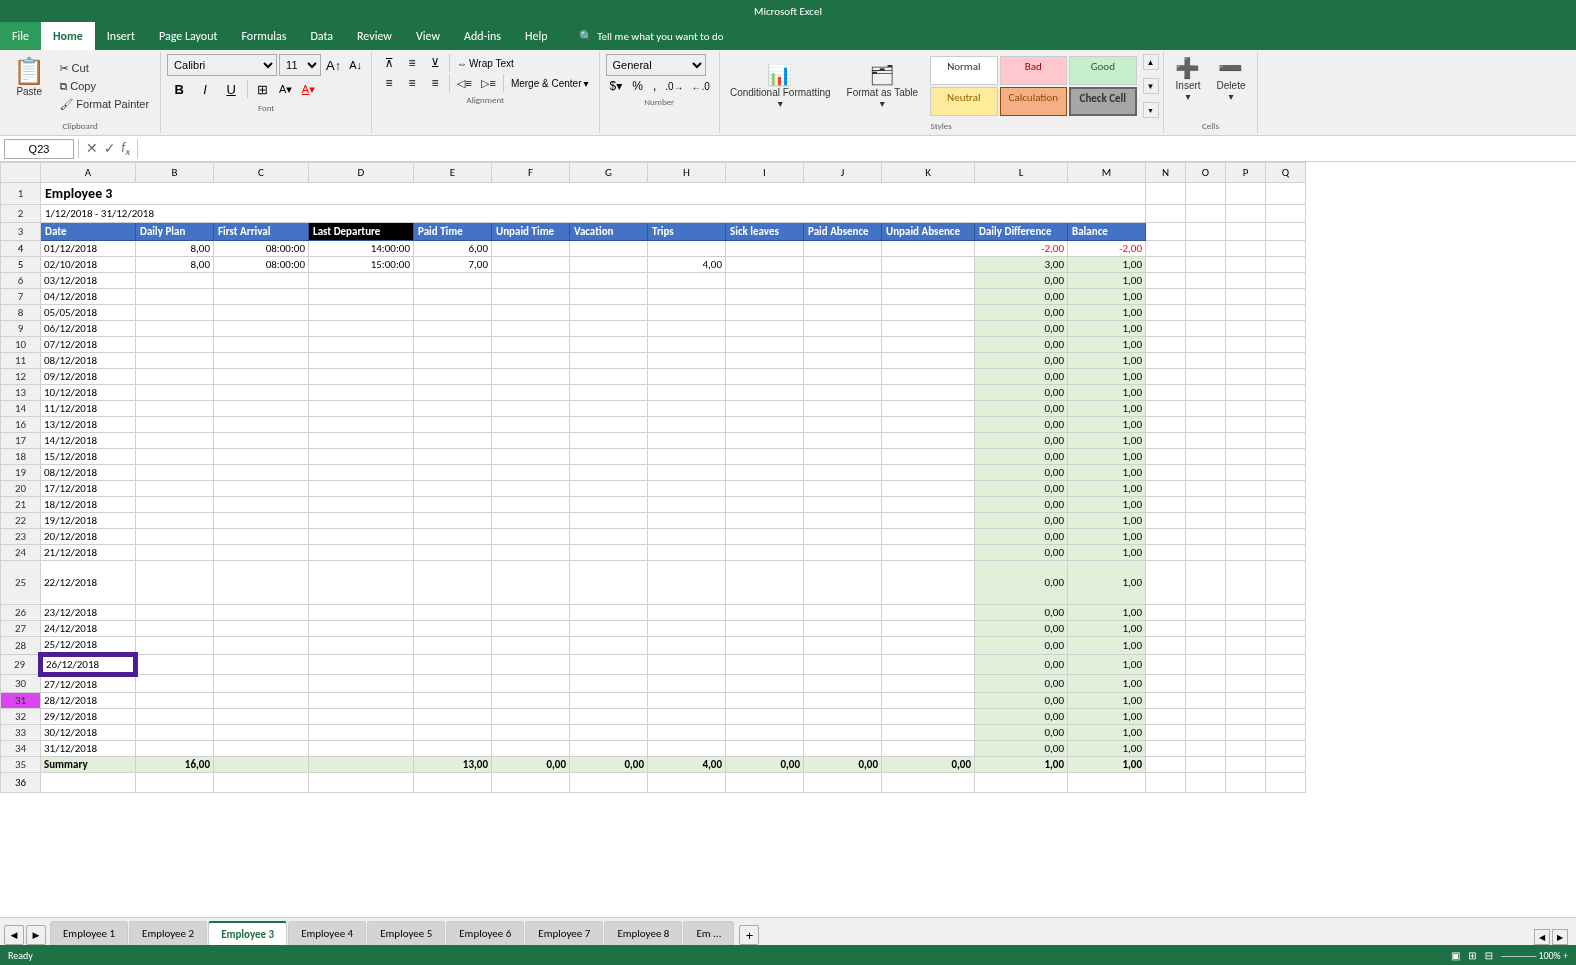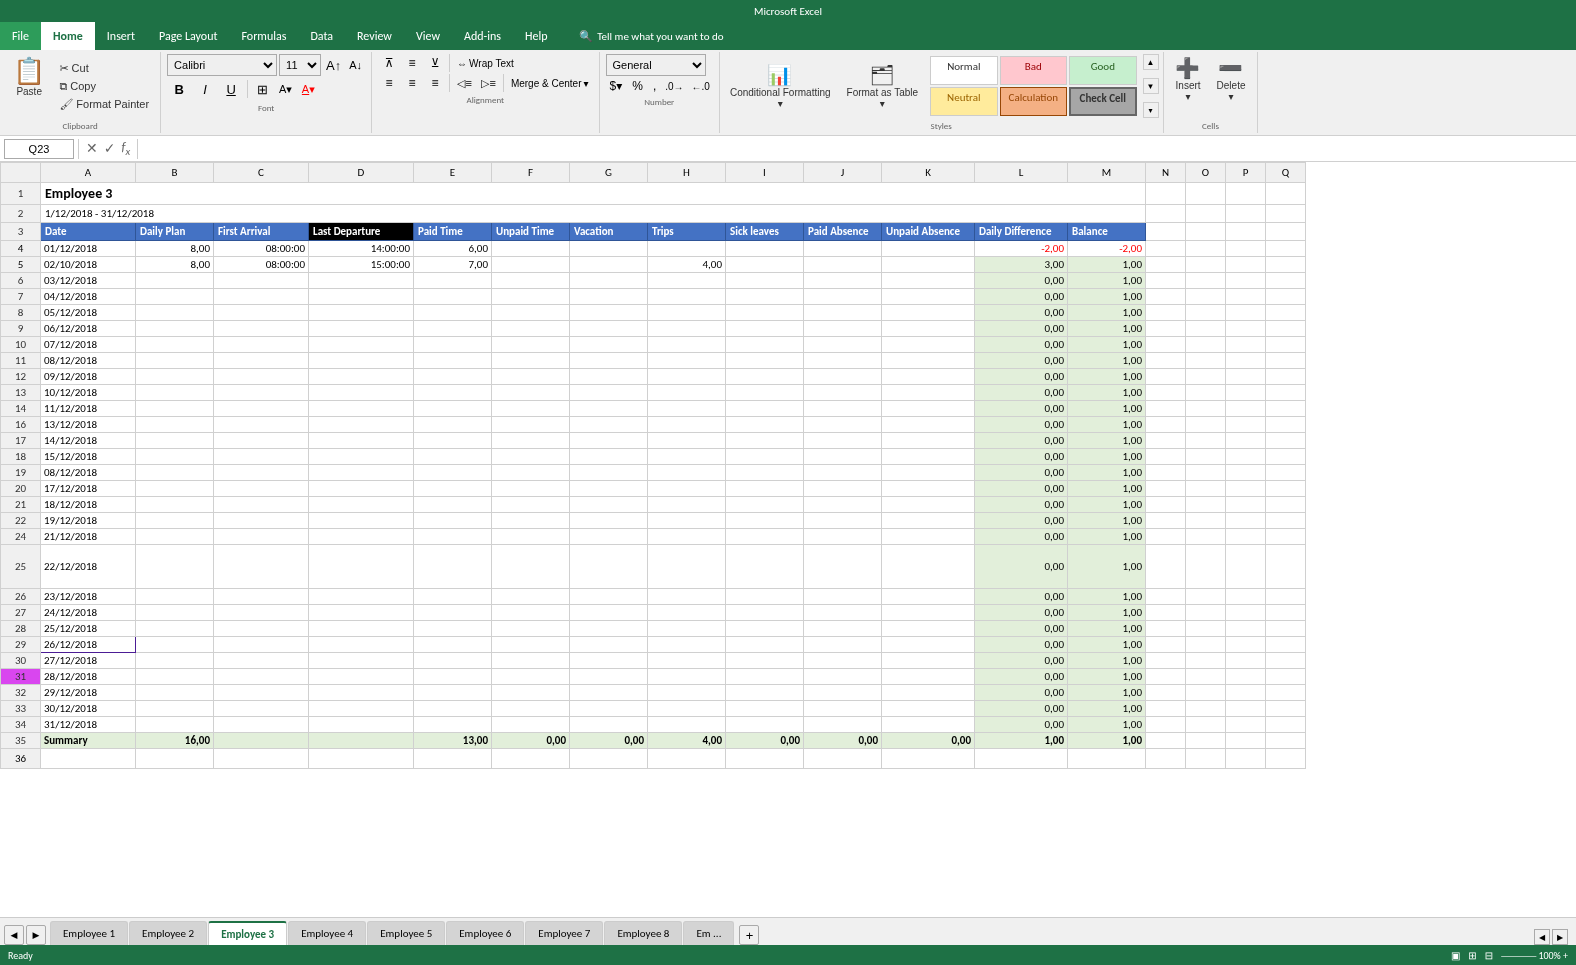--- a/index.html
+++ b/index.html
@@ -390,21 +390,21 @@
     <td style="border:1px solid #d0d0d0; padding:1px 3px;"></td>
     <td style="border:1px solid #d0d0d0; padding:1px 3px; background:#e2efda; text-align:right; font-size:11px;">0,00</td>
     <td style="border:1px solid #d0d0d0; padding:1px 3px; background:#e2efda; text-align:right; font-size:11px;">1,00</td>
     <td style="border:1px solid #d0d0d0;"></td>
     <td style="border:1px solid #d0d0d0;"></td>
     <td style="border:1px solid #d0d0d0;"></td>
     <td style="border:1px solid #d0d0d0;"></td>
   </tr>
           <tr>
     <td style="background:#f0f0f0; border:1px solid #d0d0d0; text-align:center; color:#333; font-weight:normal; font-size:11px;">8</td>
-    <td style="border:1px solid #d0d0d0; padding:1px 3px; font-size:11px;">05/12/2018</td>
+    <td style="border:1px solid #d0d0d0; padding:1px 3px; font-size:11px;">05/05/2018</td>
     <td style="border:1px solid #d0d0d0; padding:1px 3px;"></td>
     <td style="border:1px solid #d0d0d0; padding:1px 3px;"></td>
     <td style="border:1px solid #d0d0d0; padding:1px 3px;"></td>
     <td style="border:1px solid #d0d0d0; padding:1px 3px;"></td>
     <td style="border:1px solid #d0d0d0; padding:1px 3px;"></td>
     <td style="border:1px solid #d0d0d0; padding:1px 3px;"></td>
     <td style="border:1px solid #d0d0d0; padding:1px 3px;"></td>
     <td style="border:1px solid #d0d0d0; padding:1px 3px;"></td>
     <td style="border:1px solid #d0d0d0; padding:1px 3px;"></td>
     <td style="border:1px solid #d0d0d0; padding:1px 3px;"></td>
@@ -669,20 +669,40 @@
     <td style="border:1px solid #d0d0d0; padding:1px 3px;"></td>
     <td style="border:1px solid #d0d0d0; padding:1px 3px;"></td>
     <td style="border:1px solid #d0d0d0; padding:1px 3px; background:#e2efda; text-align:right; font-size:11px;">0,00</td>
     <td style="border:1px solid #d0d0d0; padding:1px 3px; background:#e2efda; text-align:right; font-size:11px;">1,00</td>
     <td style="border:1px solid #d0d0d0;"></td>
     <td style="border:1px solid #d0d0d0;"></td>
     <td style="border:1px solid #d0d0d0;"></td>
     <td style="border:1px solid #d0d0d0;"></td>
   </tr>
           <tr>
+    <td style="background:#f0f0f0; border:1px solid #d0d0d0; text-align:center; color:#333; font-weight:normal; font-size:11px;">23</td>
+    <td style="border:1px solid #d0d0d0; padding:1px 3px; font-size:11px;">20/12/2018</td>
+    <td style="border:1px solid #d0d0d0; padding:1px 3px;"></td>
+    <td style="border:1px solid #d0d0d0; padding:1px 3px;"></td>
+    <td style="border:1px solid #d0d0d0; padding:1px 3px;"></td>
+    <td style="border:1px solid #d0d0d0; padding:1px 3px;"></td>
+    <td style="border:1px solid #d0d0d0; padding:1px 3px;"></td>
+    <td style="border:1px solid #d0d0d0; padding:1px 3px;"></td>
+    <td style="border:1px solid #d0d0d0; padding:1px 3px;"></td>
+    <td style="border:1px solid #d0d0d0; padding:1px 3px;"></td>
+    <td style="border:1px solid #d0d0d0; padding:1px 3px;"></td>
+    <td style="border:1px solid #d0d0d0; padding:1px 3px;"></td>
+    <td style="border:1px solid #d0d0d0; padding:1px 3px; background:#e2efda; text-align:right; font-size:11px;">0,00</td>
+    <td style="border:1px solid #d0d0d0; padding:1px 3px; background:#e2efda; text-align:right; font-size:11px;">1,00</td>
+    <td style="border:1px solid #d0d0d0;"></td>
+    <td style="border:1px solid #d0d0d0;"></td>
+    <td style="border:1px solid #d0d0d0;"></td>
+    <td style="border:1px solid #d0d0d0;"></td>
+  </tr>
+          <tr>
     <td style="background:#f0f0f0; border:1px solid #d0d0d0; text-align:center; color:#333; font-weight:normal; font-size:11px;">24</td>
     <td style="border:1px solid #d0d0d0; padding:1px 3px; font-size:11px;">21/12/2018</td>
     <td style="border:1px solid #d0d0d0; padding:1px 3px;"></td>
     <td style="border:1px solid #d0d0d0; padding:1px 3px;"></td>
     <td style="border:1px solid #d0d0d0; padding:1px 3px;"></td>
     <td style="border:1px solid #d0d0d0; padding:1px 3px;"></td>
     <td style="border:1px solid #d0d0d0; padding:1px 3px;"></td>
     <td style="border:1px solid #d0d0d0; padding:1px 3px;"></td>
     <td style="border:1px solid #d0d0d0; padding:1px 3px;"></td>
     <td style="border:1px solid #d0d0d0; padding:1px 3px;"></td>
@@ -770,21 +790,21 @@
     <td style="border:1px solid #d0d0d0; padding:1px 3px;"></td>
     <td style="border:1px solid #d0d0d0; padding:1px 3px; background:#e2efda; text-align:right; font-size:11px;">0,00</td>
     <td style="border:1px solid #d0d0d0; padding:1px 3px; background:#e2efda; text-align:right; font-size:11px;">1,00</td>
     <td style="border:1px solid #d0d0d0;"></td>
     <td style="border:1px solid #d0d0d0;"></td>
     <td style="border:1px solid #d0d0d0;"></td>
     <td style="border:1px solid #d0d0d0;"></td>
   </tr>
           <tr>
     <td style="background:#f0f0f0; border:1px solid #d0d0d0; text-align:center; color:#333; font-weight:normal; font-size:11px;">29</td>
-    <td style="border:1px solid #4c1d95; padding:1px 3px; font-size:11px;">26/12/2018</td>
+    <td style="border:5px solid #4c1d95; padding:1px 3px; font-size:11px;">26/12/2018</td>
     <td style="border:1px solid #d0d0d0; padding:1px 3px;"></td>
     <td style="border:1px solid #d0d0d0; padding:1px 3px;"></td>
     <td style="border:1px solid #d0d0d0; padding:1px 3px;"></td>
     <td style="border:1px solid #d0d0d0; padding:1px 3px;"></td>
     <td style="border:1px solid #d0d0d0; padding:1px 3px;"></td>
     <td style="border:1px solid #d0d0d0; padding:1px 3px;"></td>
     <td style="border:1px solid #d0d0d0; padding:1px 3px;"></td>
     <td style="border:1px solid #d0d0d0; padding:1px 3px;"></td>
     <td style="border:1px solid #d0d0d0; padding:1px 3px;"></td>
     <td style="border:1px solid #d0d0d0; padding:1px 3px;"></td>

